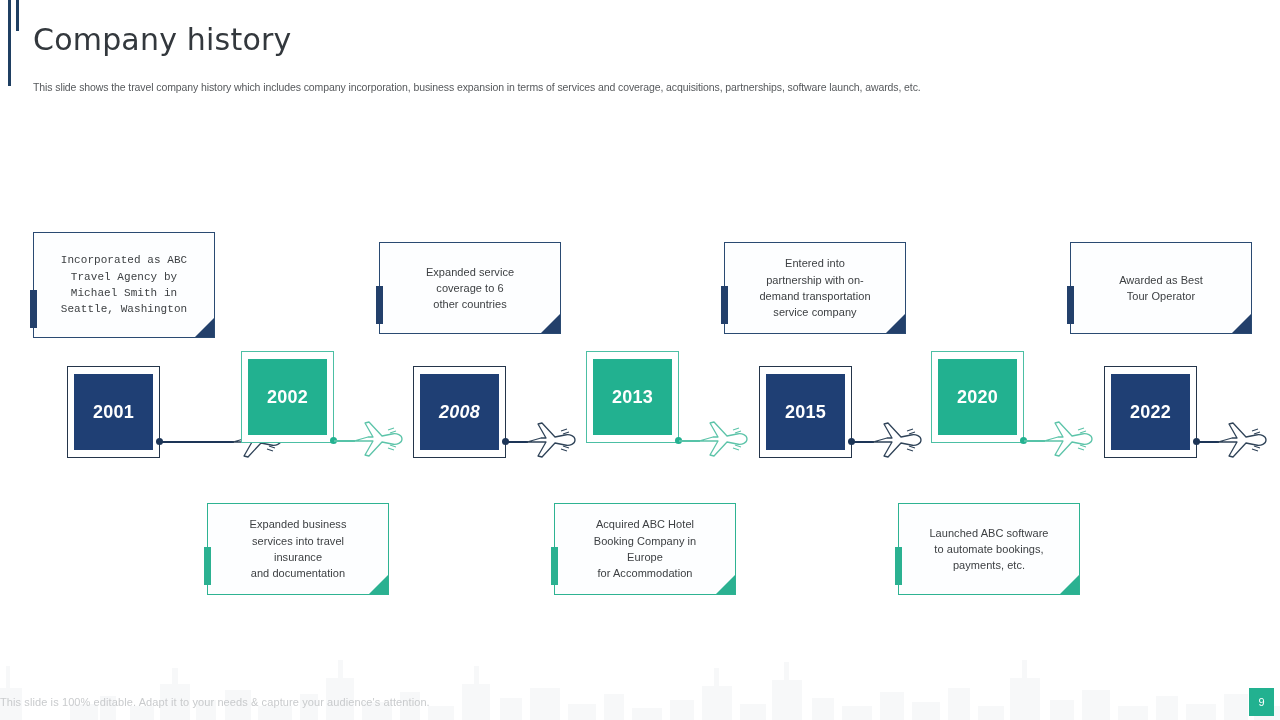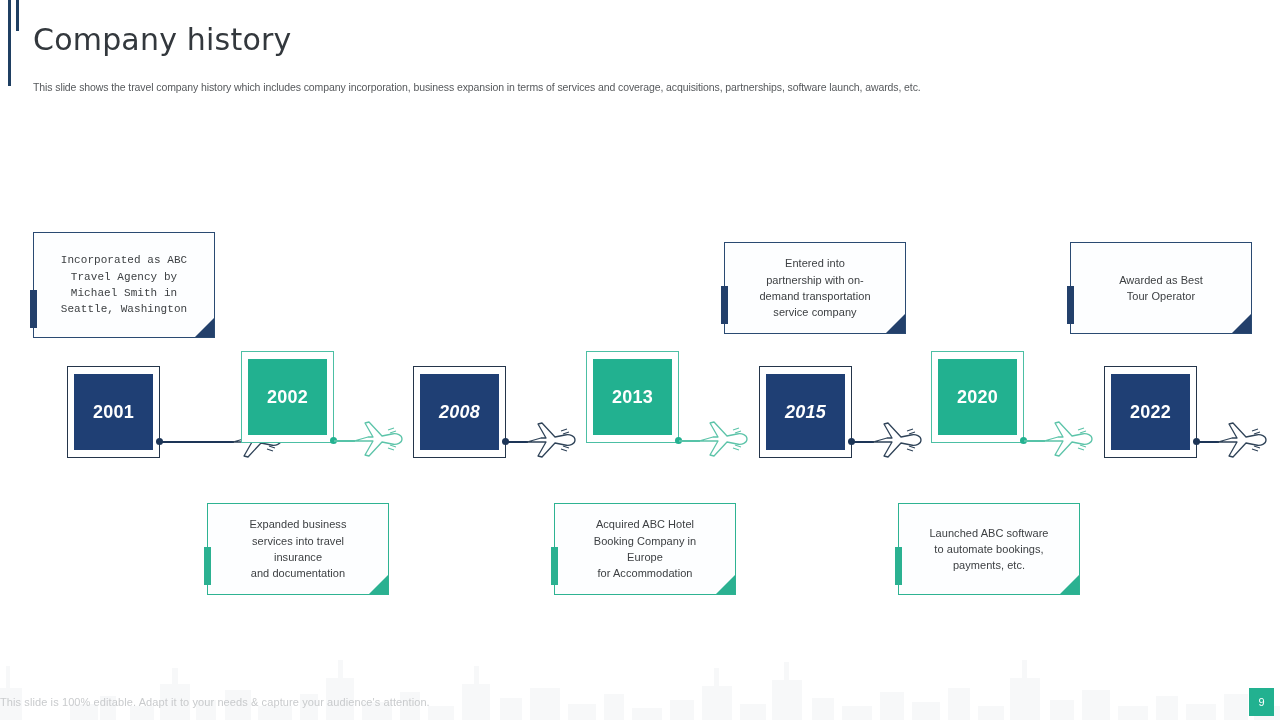--- a/index.html
+++ b/index.html
@@ -131,20 +131,27 @@
 
   <div class="card navy" style="left:33px; top:232px; width:182px; height:106px;font-family:Liberation Mono, monospace;">
     <div class="accent-bar"></div>
     <div class="card-text">Incorporated  as ABC
 Travel  Agency by
 Michael Smith in
 Seattle, Washington</div>
     <div class="corner-tri"></div>
   </div>
 
+  <div class="card navy" style="left:379px; top:242px; width:182px; height:92px;">
+    <div class="accent-bar"></div>
+    <div class="card-text">Expanded  service
+coverage  to 6
+other countries</div>
+    <div class="corner-tri"></div>
+  </div>
 
   <div class="card navy" style="left:724px; top:242px; width:182px; height:92px;">
     <div class="accent-bar"></div>
     <div class="card-text">Entered into
 partnership with on-
 demand transportation
 service company</div>
     <div class="corner-tri"></div>
   </div>
 
@@ -234,21 +241,21 @@
     <div class="conn-dot" style="left:89px; top:86px;"></div>
     <div class="connector" style="left:93px; top:89px; width:21px;"></div>
     <div class="plane" style="left:107px; top:67px;">
       <svg width="56" height="44" viewBox="0 0 56 44">
         <path d="M6,23 L20,19 L25,19 L17,5 L21,4 L34,18 L44,16 C49,15 54,17 54,21 C54,25 49,27 44,26 L34,24 L21,38 L17,37 L25,23 L20,23 Z" fill="none" stroke="#5cc4a9" stroke-width="1.3" stroke-linejoin="round"></path>
         <path d="M40,12 L46,10 M42,15 L48,13 M40,30 L46,32 M42,27 L48,29" stroke="#5cc4a9" stroke-width="1.1" fill="none"></path>
       </svg>
     </div>
   </div>
 
-  <div class="year-node navy" style="left:759px; top:366px; width:175px; height:95px;font-style:italic;">
+  <div class="year-node navy" style="left:759px; top:366px; width:175px; height:95px;">
     <div class="year-outer" style="width:93px; height:92px;"></div>
     <div class="year-inner" style="left:7px; top:8px; width:79px; height:76px;">
       <span class="year-label">2015</span>
     </div>
     <div class="conn-dot" style="left:89px; top:72px;"></div>
     <div class="connector" style="left:93px; top:75px; width:22px;"></div>
     <div class="plane" style="left:108px; top:53px;">
       <svg width="56" height="44" viewBox="0 0 56 44">
         <path d="M6,23 L20,19 L25,19 L17,5 L21,4 L34,18 L44,16 C49,15 54,17 54,21 C54,25 49,27 44,26 L34,24 L21,38 L17,37 L25,23 L20,23 Z" fill="none" stroke="#2f4358" stroke-width="1.3" stroke-linejoin="round"></path>
         <path d="M40,12 L46,10 M42,15 L48,13 M40,30 L46,32 M42,27 L48,29" stroke="#2f4358" stroke-width="1.1" fill="none"></path>

